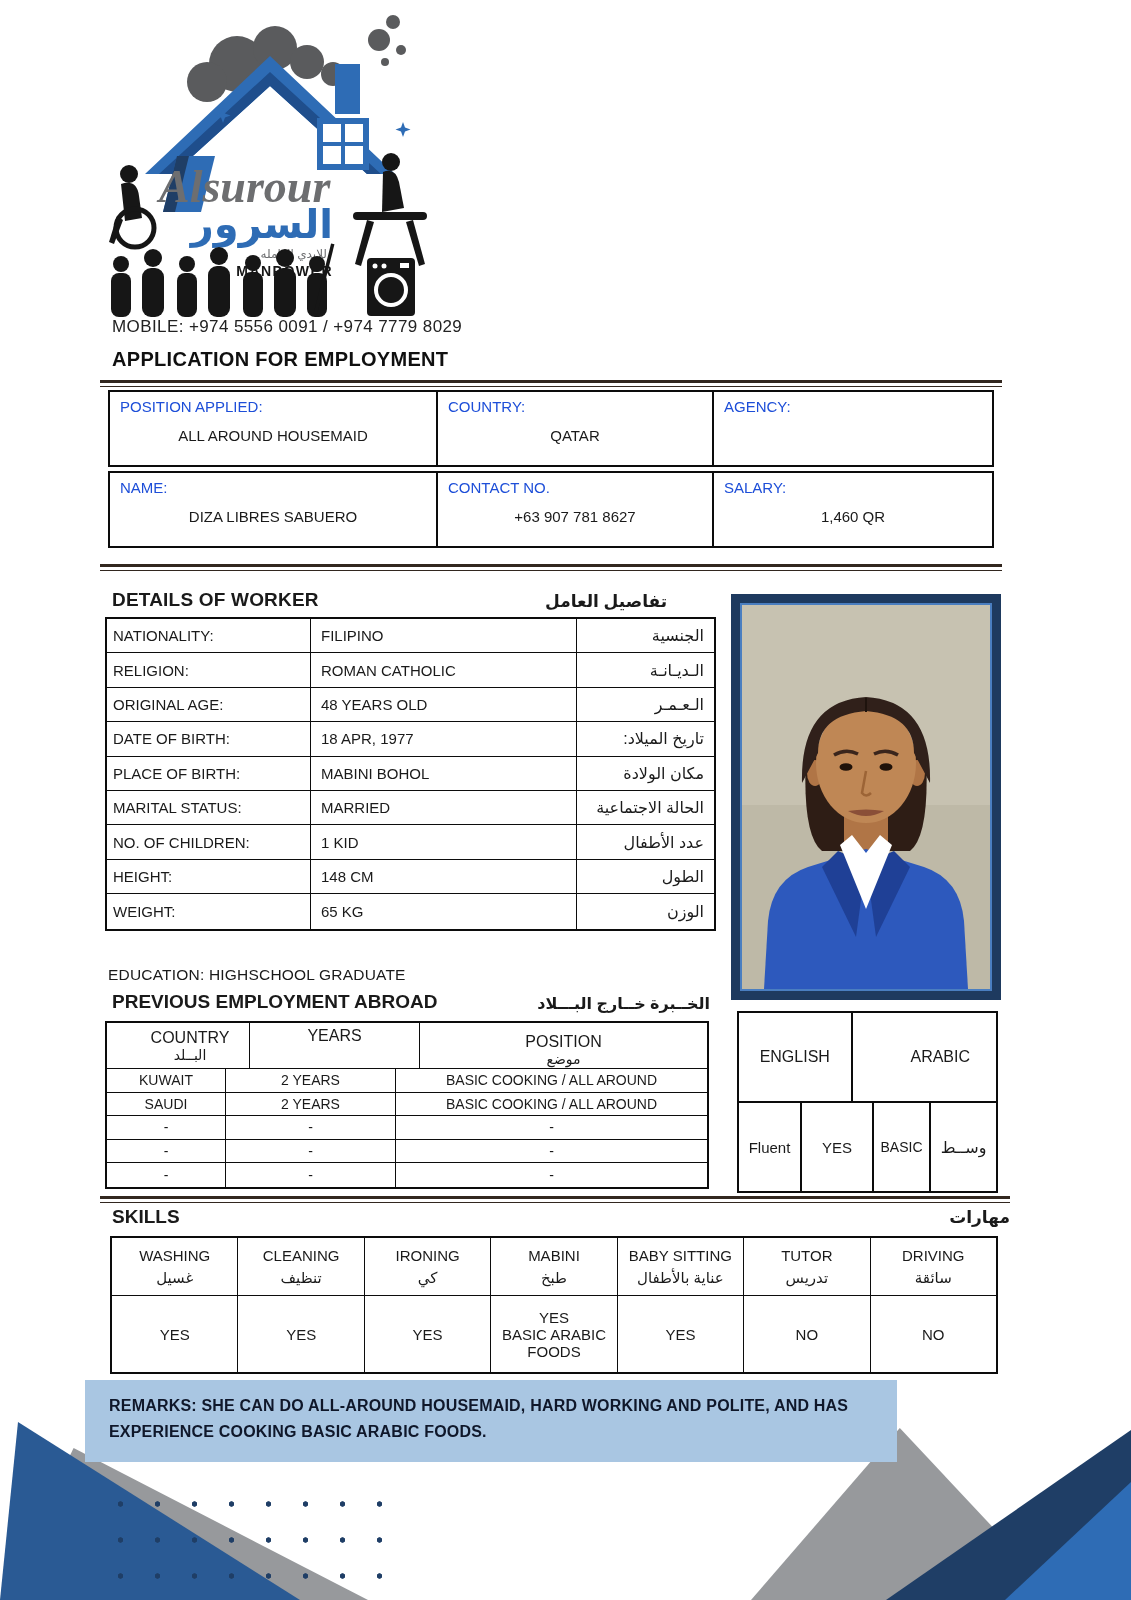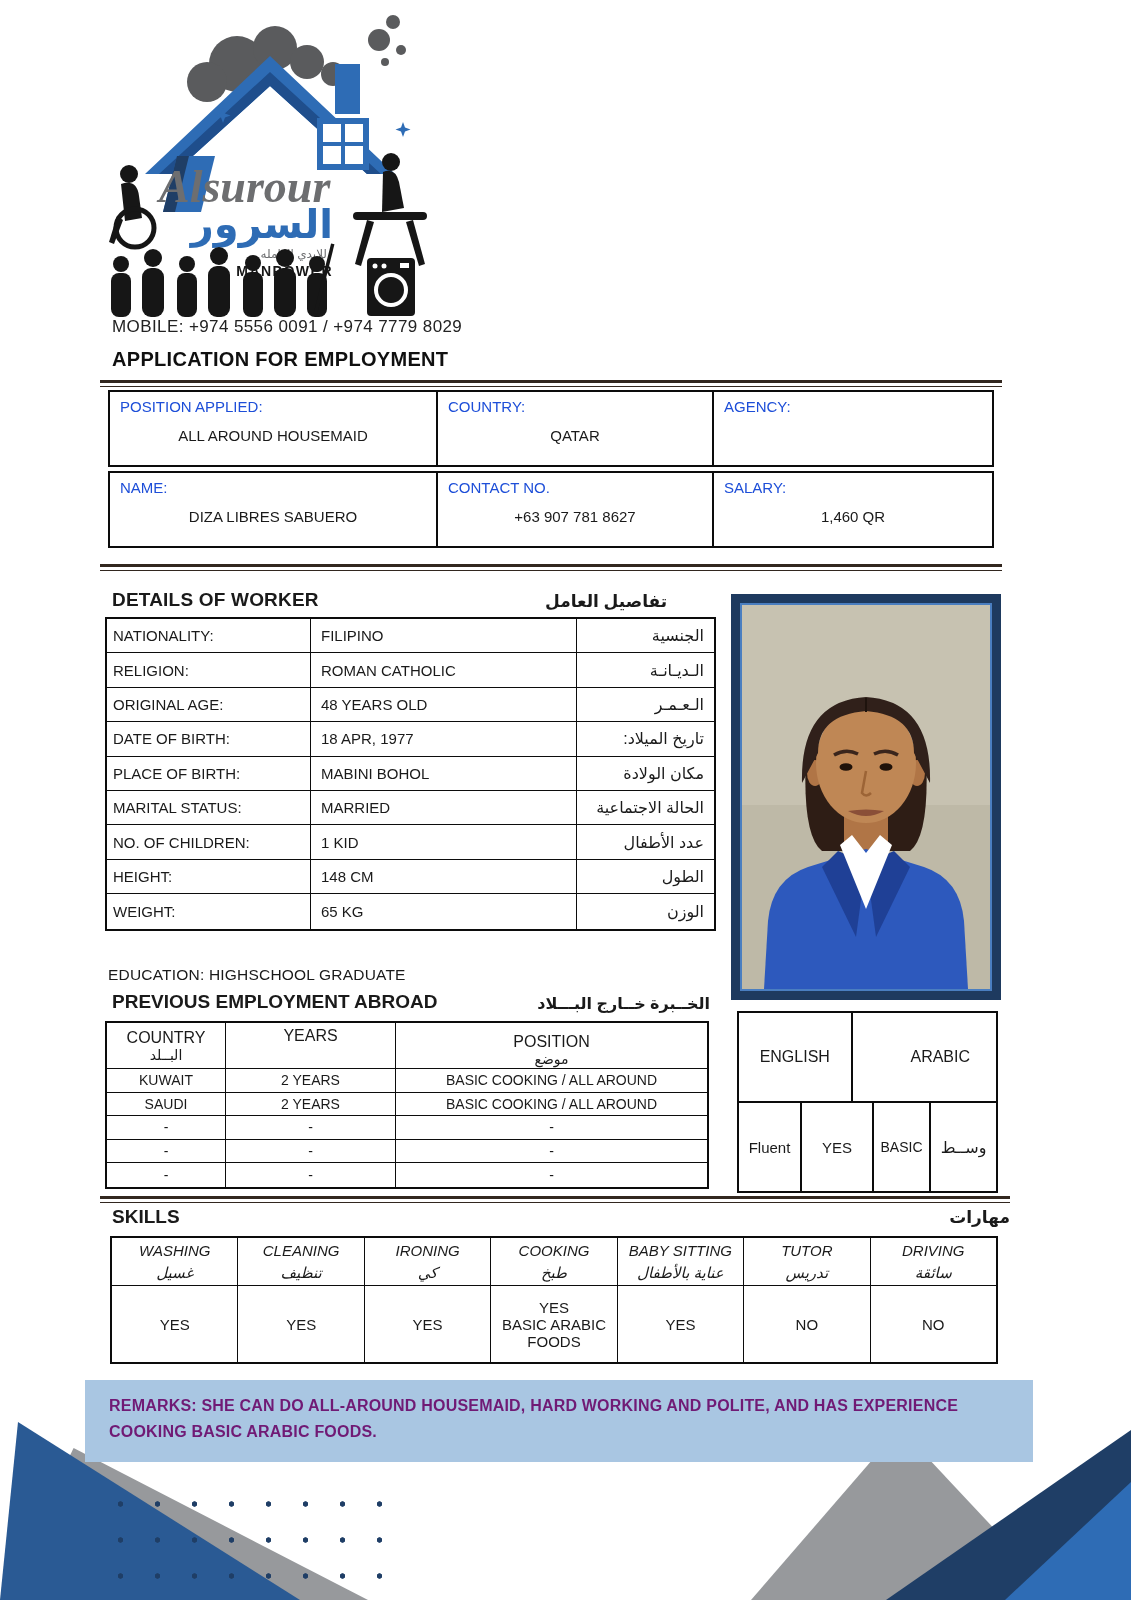--- a/index.html
+++ b/index.html
@@ -43,21 +43,21 @@
   .photo-frame { left:731px; top:594px; width:270px; height:406px; background:#1e3a5f; padding:9px; }
   .photo-inner { width:100%; height:100%; border:2px solid #4a7ec0; background:#c7c2b1; overflow:hidden; }
   .photo-inner svg { display:block; width:100%; height:100%; }
 
   
   .emp-title { left:112px; top:991px; font-size:19px; font-weight:700; }
   .emp-title-ar { left:505px; top:994px; width:205px; font-size:16px; font-weight:700; direction:rtl; text-align:right; }
   .emp-table { left:105px; top:1021px; width:604px; border:2px solid #0c0c0c; background:#fff; }
   .emp-header { display:flex; height:46px; border-bottom:1.5px solid #0c0c0c; text-align:center; }
   .emp-header > div { display:flex; flex-direction:column; align-items:center; justify-content:center; }
-  .emp-h1 { width:119px; border-right:1.5px solid #0c0c0c; }
+  .emp-h1 { width:119px; border-right:1.5px solid #0c0c0c;margin-left:24px; }
   .emp-h2 { width:170px; border-right:1.5px solid #0c0c0c; justify-content:flex-start !important; padding-top:4px; }
   .emp-h3 { flex:1;margin-top:8px; }
   .emp-hn { font-size:16px; }
   .emp-ha { font-size:14px; direction:rtl; }
   .emp-row { display:flex; height:23.6px; border-bottom:1.5px solid #0c0c0c; font-size:14px; }
   .emp-row:last-child { border-bottom:none; }
   .emp-row > div { display:flex; align-items:center; justify-content:center; text-align:left; }
   .emp-c1 { width:119px; border-right:1.5px solid #0c0c0c; }
   .emp-c2 { width:170px; border-right:1.5px solid #0c0c0c; }
   .emp-c3 { flex:1; }
@@ -71,31 +71,31 @@
   .lang-bottom > div { display:flex; align-items:center; justify-content:center; font-size:15px; }
   .lw1 { width:63px; border-right:2px solid #0c0c0c; }
   .lw2 { width:72px; border-right:2px solid #0c0c0c; }
   .lw3 { width:57px; border-right:2px solid #0c0c0c; font-size:14px !important; }
   .lw4 { flex:1; direction:rtl; font-size:16px !important; }
 
   
   .skills-title { left:112px; top:1206px; font-size:19px; font-weight:700; }
   .skills-title-ar { left:898px; top:1207px; width:112px; font-size:17px; font-weight:700; direction:rtl; text-align:right; }
   .skills-table { left:110px; top:1236px; width:888px; border:2px solid #0c0c0c; background:#fff; }
-  .sk-header { display:flex; height:48px; border-bottom:1.5px solid #0c0c0c;font-style:italic; }
+  .sk-header { display:flex; height:58px; border-bottom:1.5px solid #0c0c0c; }
   .sk-h { flex:1; border-right:1.5px solid #0c0c0c; display:flex; flex-direction:column; align-items:center; justify-content:center; gap:5px; text-align:center; }
   .sk-h:last-child { border-right:none; }
   .sk-hn { font-size:15px; }
   .sk-ha { font-size:15px; direction:rtl; }
   .sk-values { display:flex; height:76px; }
   .sk-v { flex:1; border-right:1.5px solid #0c0c0c; display:flex; align-items:center; justify-content:center; font-size:15px; text-align:center; white-space:pre-line; padding:0 6px; }
   .sk-v:last-child { border-right:none; }
 
   
-  .remarks { left:85px; top:1380px; width:948px; height:82px; background:#a9c6e2; color:#701a75; font-weight:700; font-size:16px; line-height:1.65; padding:13px 22px 0 24px; letter-spacing:.2px; z-index:4; }
+  .remarks { left:85px; top:1380px; width:812px; height:82px; background:#a9c6e2; color:#0f172a; font-weight:700; font-size:16px; line-height:1.65; padding:13px 22px 0 24px; letter-spacing:.2px; z-index:4; }
 
   
   .tri { position:absolute; z-index:1; }
   .tri-left-gray  { left:0; top:1448px; width:368px; height:152px; background:#97999c; clip-path:polygon(20% 0, 100% 100%, 0 100%); }
   .tri-left-blue  { left:0; top:1422px; width:300px; height:178px; background:#2a5a94; clip-path:polygon(6% 0, 100% 100%, 0 100%); z-index:2; }
   .tri-right-gray { right:70px; top:1428px; width:310px; height:172px; background:#97999c; clip-path:polygon(48% 0, 100% 100%, 0 100%); }
   .tri-right-navy { right:0; top:1430px; width:245px; height:170px; background:#1f3e66; clip-path:polygon(0 100%, 100% 0, 100% 100%); z-index:2; }
   .tri-right-blue { right:0; top:1482px; width:126px; height:118px; background:#2e6cb5; clip-path:polygon(0 100%, 100% 0, 100% 100%); z-index:3; }
   .dots { left:98px; top:1478px; width:302px; height:122px; z-index:3;
           background-image:radial-gradient(circle,#1f3e66 2.4px,transparent 3px);
@@ -356,21 +356,21 @@
       </div>
       <div class="sk-h">
         <span class="sk-hn">CLEANING</span>
         <span class="sk-ha">تنظيف</span>
       </div>
       <div class="sk-h">
         <span class="sk-hn">IRONING</span>
         <span class="sk-ha">كي</span>
       </div>
       <div class="sk-h">
-        <span class="sk-hn">COOKING</span>
+        <span class="sk-hn">MABINI</span>
         <span class="sk-ha">طبخ</span>
       </div>
       <div class="sk-h">
         <span class="sk-hn">BABY SITTING</span>
         <span class="sk-ha">عناية بالأطفال</span>
       </div>
       <div class="sk-h">
         <span class="sk-hn">TUTOR</span>
         <span class="sk-ha">تدريس</span>
       </div>

